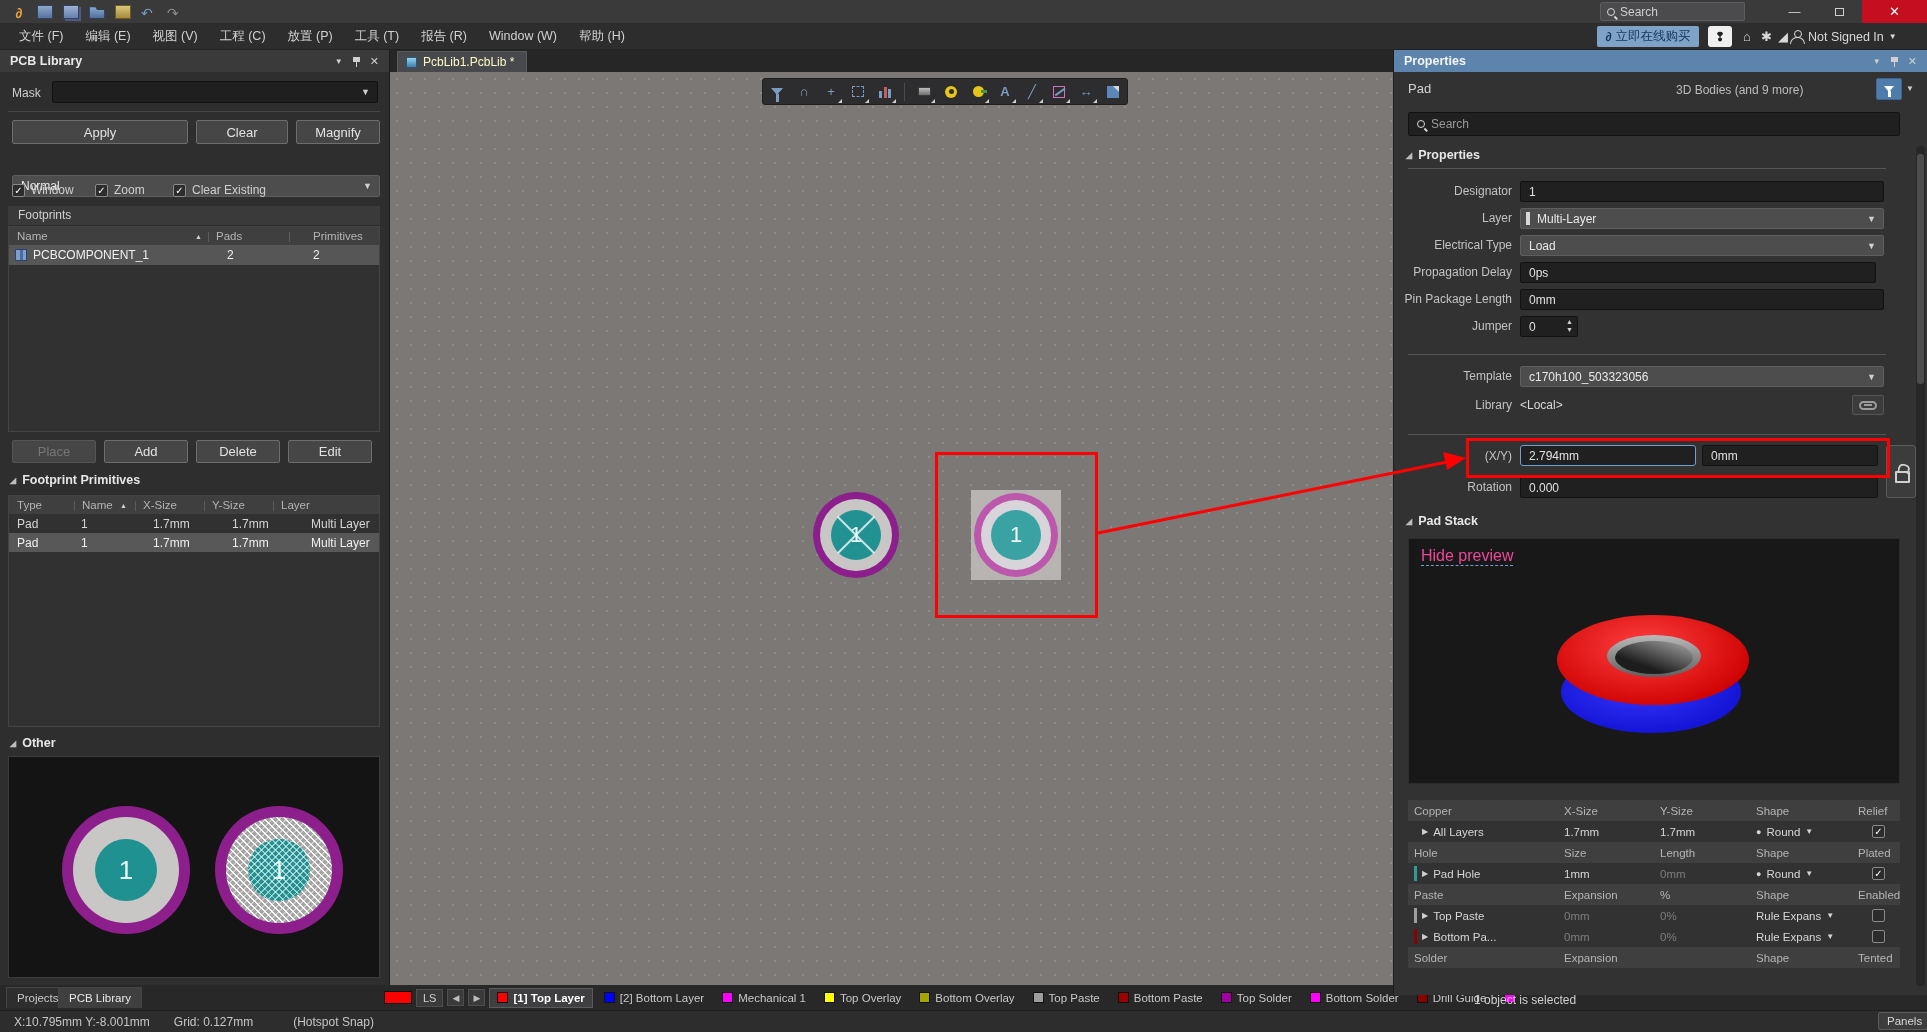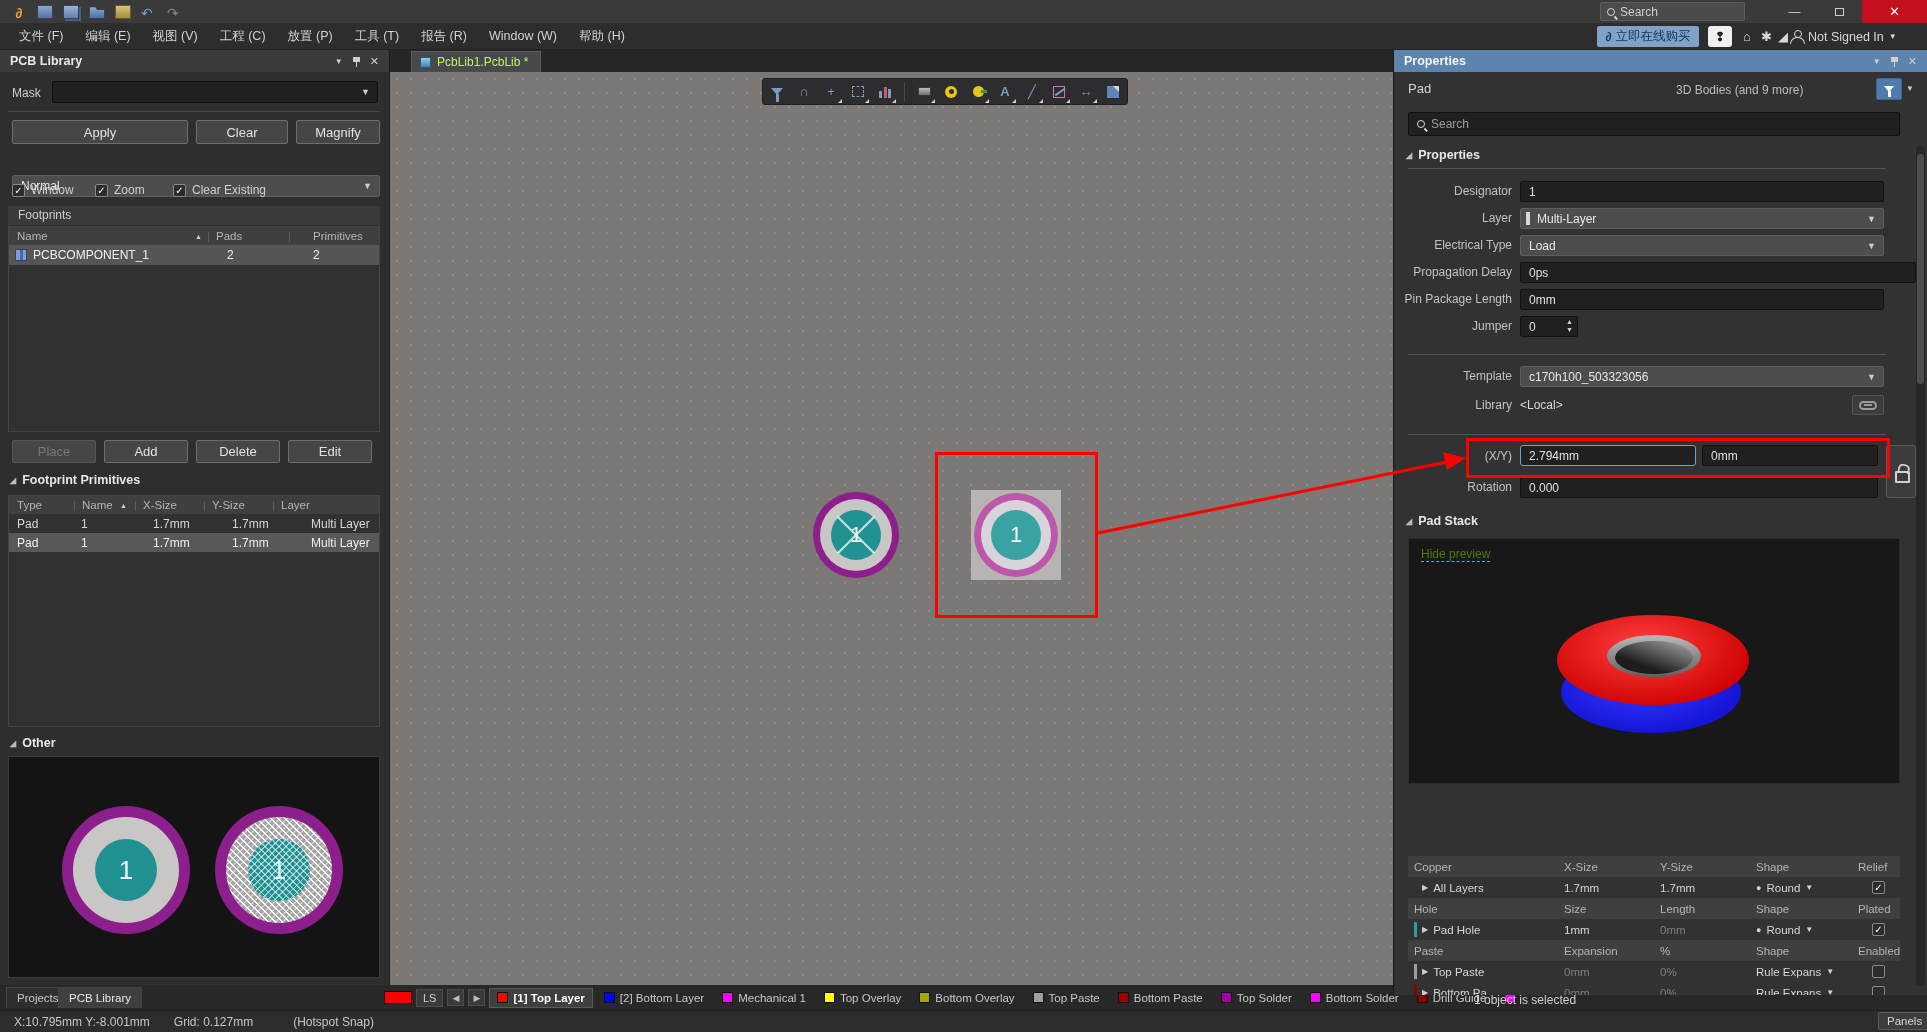--- a/index.html
+++ b/index.html
@@ -73,21 +73,21 @@
             background-image:repeating-linear-gradient(45deg, rgba(255,255,255,.95) 0 1.4px, rgba(150,150,150,.45) 1.4px 5px),
                              repeating-linear-gradient(-45deg, rgba(255,255,255,.95) 0 1.4px, rgba(150,150,150,.45) 1.4px 5px); }
   .hatchT { background-color:#1f9191;
             background-image:repeating-linear-gradient(45deg, rgba(255,255,255,.55) 0 1.2px, transparent 1.2px 5px),
                              repeating-linear-gradient(-45deg, rgba(255,255,255,.55) 0 1.2px, transparent 1.2px 5px); }
   .pad-num { position:absolute; color:#eafafa; font-size:26px; display:flex; align-items:center; justify-content:center; }
 
   
   #canvas { left:390px; top:50px; width:1003px; height:935px; background:#7b7876; }
   #doc-tabbar { position:absolute; left:0; top:0; width:100%; height:22px; background:#262626; display:flex; align-items:flex-end; }
-  #doc-tab { height:21px; background:#47494c; color:#bef264; display:flex; align-items:center; padding:0 12px 0 8px; margin-left:21px; gap:6px; font-size:12px; border:1px solid #5a5a5a; border-bottom:none;}
+  #doc-tab { height:21px; background:#47494c; color:#fef9c3; display:flex; align-items:center; padding:0 12px 0 8px; margin-left:7px; gap:6px; font-size:12px; border:1px solid #5a5a5a; border-bottom:none;}
   #doc-tab .dt-ic { width:11px; height:11px; background:linear-gradient(#8fd4e8,#3f7fb0); border:1px solid #2a5878; }
   #grid { position:absolute; left:0; top:22px; width:100%; height:913px;
           background-color:#7b7876;
           background-image:radial-gradient(#8d8a88 1px, transparent 1px);
           background-size:14px 14px; }
   #cv-toolbar { position:absolute; left:372px; top:28px; height:27px; background:#2d2d2f; border:1px solid #1f1f1f; border-radius:3px; display:flex; align-items:center; padding:0 6px; gap:11px; }
   .cvt { width:16px; height:16px; display:flex; align-items:center; justify-content:center; color:#7a9cc0; font-size:13px; position:relative;}
   .cvt.dd::after { content:""; position:absolute; right:-3px; bottom:-3px; border-left:4px solid transparent; border-bottom:4px solid #cfcfcf; }
   .funnel { width:0; height:0; border-left:6px solid transparent; border-right:6px solid transparent; border-top:7px solid #7a9cc0; position:relative; }
   .funnel::after { content:""; position:absolute; left:-1.5px; top:-1px; width:3px; height:8px; background:#7a9cc0; }
@@ -114,21 +114,21 @@
   #rp-hdr { left:0; top:0; width:100%; height:22px; background:#5d84ad; display:flex; align-items:center; justify-content:space-between; padding:0 10px;}
   #rp-hdr b { color:#f4f4f4; font-size:12.5px; }
   #filter-btn { width:26px; height:22px; background:#4f7dab; border:1px solid #3c6792; border-radius:2px; display:flex; align-items:center; justify-content:center; }
   .funnel-w { width:0; height:0; border-left:5px solid transparent; border-right:5px solid transparent; border-top:6px solid #fff; position:relative;}
   .funnel-w::after { content:""; position:absolute; left:-1.5px; top:-1px; width:3px; height:6px; background:#fff; }
   .rp-label { position:absolute; width:110px; text-align:right; color:#c2c2c2; font-size:12px; line-height:20px; }
   .rp-field { position:absolute; height:21px; font-size:12px; }
   .lswatch { width:4px; height:13px; background:#d8d8d8; margin-right:7px; margin-left:-3px; flex:none;}
   .spin { position:absolute; right:4px; top:1px; display:flex; flex-direction:column; color:#cfcfcf; font-size:7px; line-height:8px;}
   .divline { position:absolute; left:14px; width:478px; height:1px; background:#555; }
-  #hide-preview { color:#4d7c0f; border-bottom:1px dashed #6f9fd3; font-size:12px; }
+  #hide-preview { color:#ec4899; border-bottom:1px dashed #6f9fd3; font-size:16px; }
   .stack-tab { flex:1; height:24px; display:flex; align-items:center; justify-content:center; color:#cccccc; font-size:12px; background:#3c3c3c; border:1px solid #2a2a2a; }
   .stack-tab.active { background:#5d84ad; color:#fff; }
   .ps-grid { display:grid; grid-template-columns:150px 96px 96px 102px 1fr; align-items:center; height:21px; padding-left:6px; font-size:11.5px; }
   .ps-row { color:#d6d6d6; }
   .ps-row .dim { color:#7d7d7d; }
   .rowbar { width:3px; height:15px; margin-right:5px; flex:none;}
   .exp-tri { color:#cfcfcf; font-size:8px; margin-right:5px; }
   .shape-dd { display:flex; align-items:center; gap:5px; }
   .lock-btn { position:absolute; background:#3c3c3c; border:1px solid #5b5b5b; border-radius:3px; display:flex; align-items:center; justify-content:center; }
   .locksh { position:relative; width:14px; height:15px; }
@@ -417,21 +417,21 @@
     <span class="caret">▼</span>
   </div>
 
   <span class="rp-label" style="left:8px; top:185px;">Electrical Type</span>
   <div class="combo rp-field" style="left:126px; top:185px; width:364px;">
     <span>Load</span>
     <span class="caret">▼</span>
   </div>
 
   <span class="rp-label" style="left:8px; top:212px;">Propagation Delay</span>
-  <div class="field rp-field" style="left:126px; top:212px; width:396px;">
+  <div class="field rp-field" style="left:126px; top:212px; width:356px;">
       <span>0ps</span>
     </div>
 
   <span class="rp-label" style="left:8px; top:239px;">Pin Package Length</span>
   <div class="field rp-field" style="left:126px; top:239px; width:364px;">
       <span>0mm</span>
     </div>
 
   <span class="rp-label" style="left:8px; top:266px;">Jumper</span>
   <div class="field rp-field" style="left:126px; top:266px; width:58px;">
@@ -483,21 +483,21 @@
   <div class="abs" style="left:14px; top:488px; width:492px; height:246px; background:#181818; border:1px solid #2c2c2c;">
     <span id="hide-preview" class="abs" style="left:12px; top:8px;">Hide preview</span>
 
     <div class="abs" style="left:152px; top:112px; width:180px; height:82px; border-radius:50%; background:radial-gradient(ellipse at 45% 40%, #3a3aff 0%, #1515d8 70%);"></div>
     <div class="abs" style="left:148px; top:76px; width:192px; height:90px; border-radius:50%; background:radial-gradient(ellipse at 45% 35%, #ff4040 0%, #cf0202 75%);"></div>
     <div class="abs" style="left:198px; top:96px; width:94px; height:42px; border-radius:50%; background:linear-gradient(180deg, #b9b9b9, #5f5f5f);"></div>
     <div class="abs" style="left:206px; top:102px; width:78px; height:33px; border-radius:50%; background:linear-gradient(200deg, #8c8c8c 15%, #1d1d1d 70%);"></div>
   </div>
 
 
-  <div class="abs" style="left:14px; top:806px; width:492px;">
+  <div class="abs" style="left:14px; top:750px; width:492px;">
     <div class="ps-grid thead">
       <span>Copper</span>
       <span>X-Size</span>
       <span>Y-Size</span>
       <span>Shape</span>
       <span>Relief</span>
     </div>
     <div class="ps-grid ps-row">
       <span class="flex">
           <span class="rowbar" style="background:transparent;"></span>

